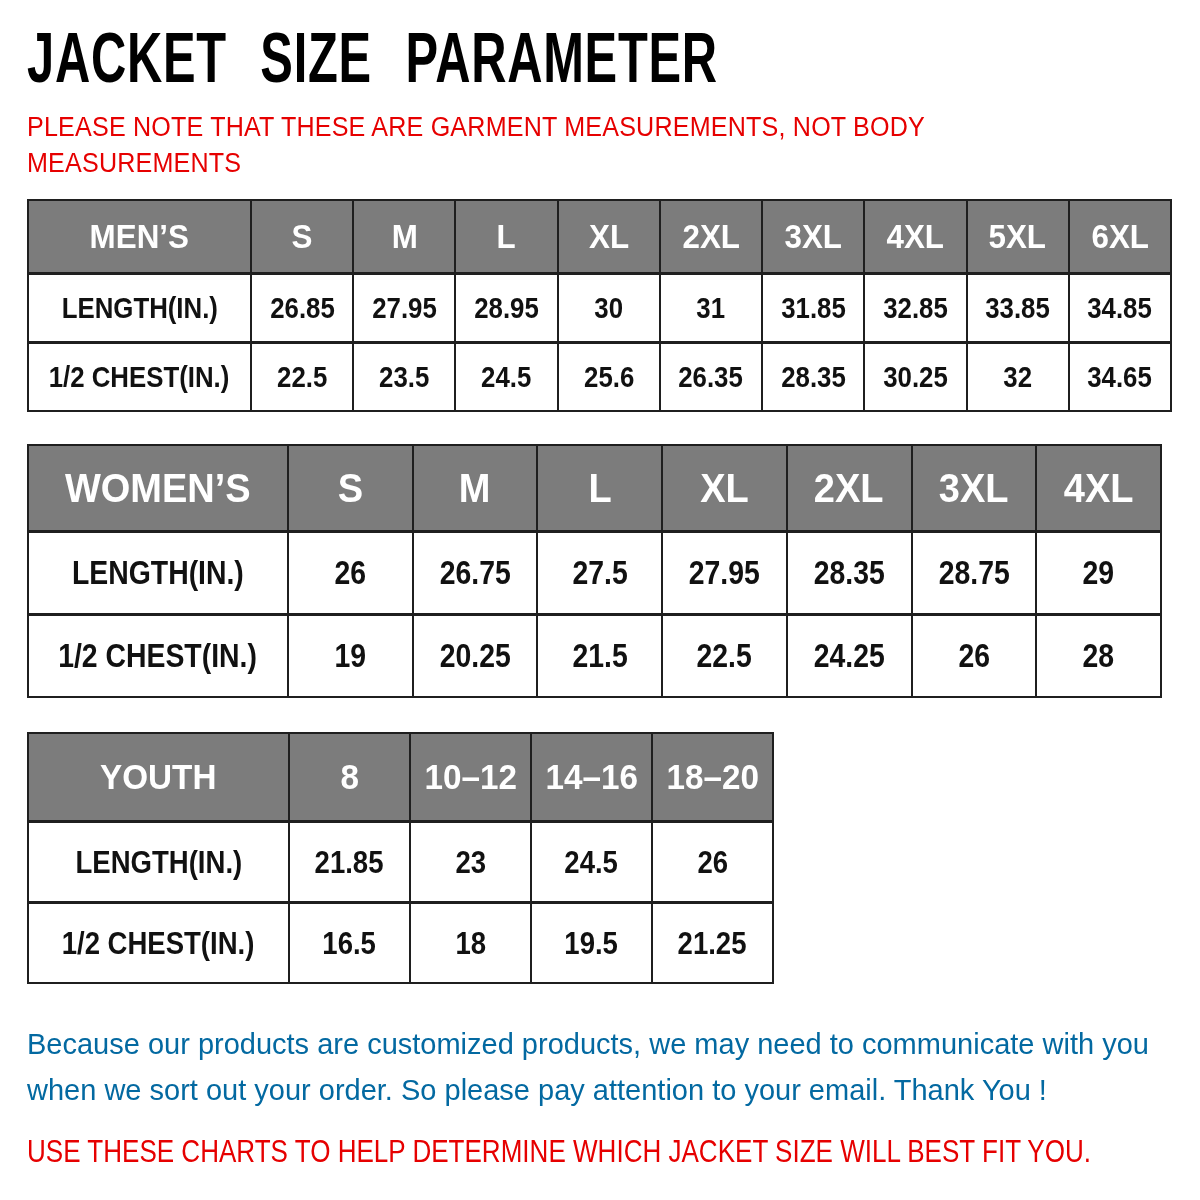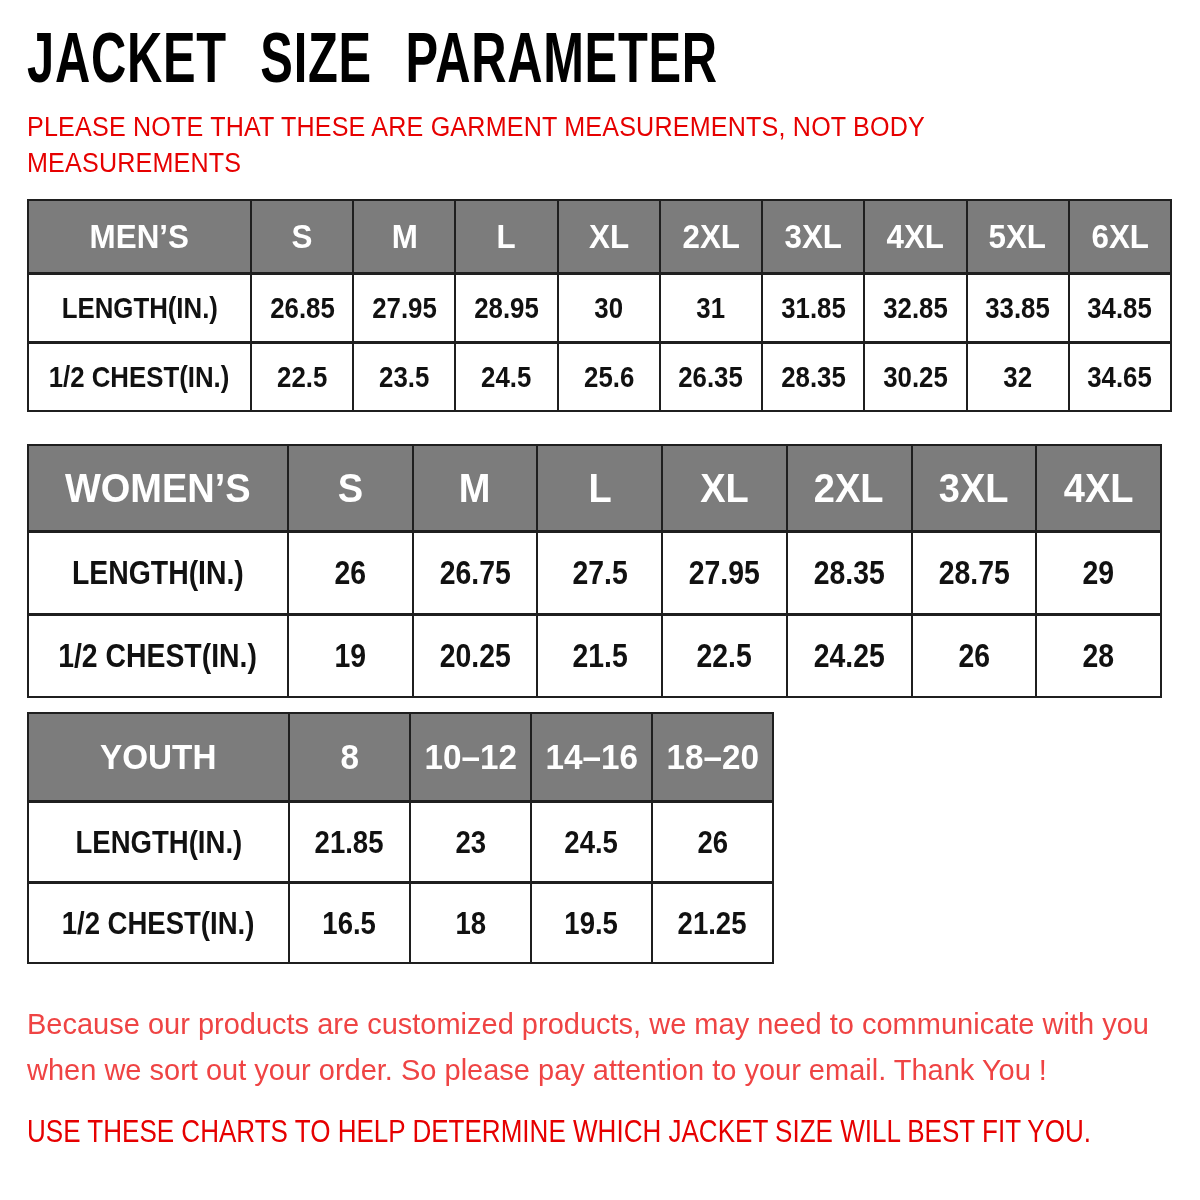--- a/index.html
+++ b/index.html
@@ -68,31 +68,31 @@
   .t-men   { margin-top: 18px; width: 1145px; }
   .t-men   col.c0 { width: 223px; }
   .t-men   thead th { height: 71px; font-size: 33px; }
   .t-men   tbody th, .t-men tbody td { height: 66px; font-size: 30px; }
 
   .t-women { margin-top: 32px; width: 1135px; }
   .t-women col.c0 { width: 260px; }
   .t-women thead th { height: 84px; font-size: 40px; }
   .t-women tbody th, .t-women tbody td { height: 80px; font-size: 33px; }
 
-  .t-youth { margin-top: 14px; width: 747px; }
+  .t-youth { margin-top: 34px; width: 747px; }
   .t-youth col.c0 { width: 261px; }
   .t-youth thead th { height: 86px; font-size: 35px; }
   .t-youth tbody th, .t-youth tbody td { height: 78px; font-size: 32px; }
 
   .footer1 {
     margin-top: 38px;
     width: 1160px;
     font-size: 29px;
     line-height: 1.58;
-    color: #ef4444;
+    color: #0369a1;
     font-weight: 400;
   }
   .footer2 {
     margin-top: 20px;
     font-size: 31px;
     color: #e60000;
     font-weight: 400;
     white-space: nowrap;
     transform: scaleX(0.84);
     transform-origin: left top;

